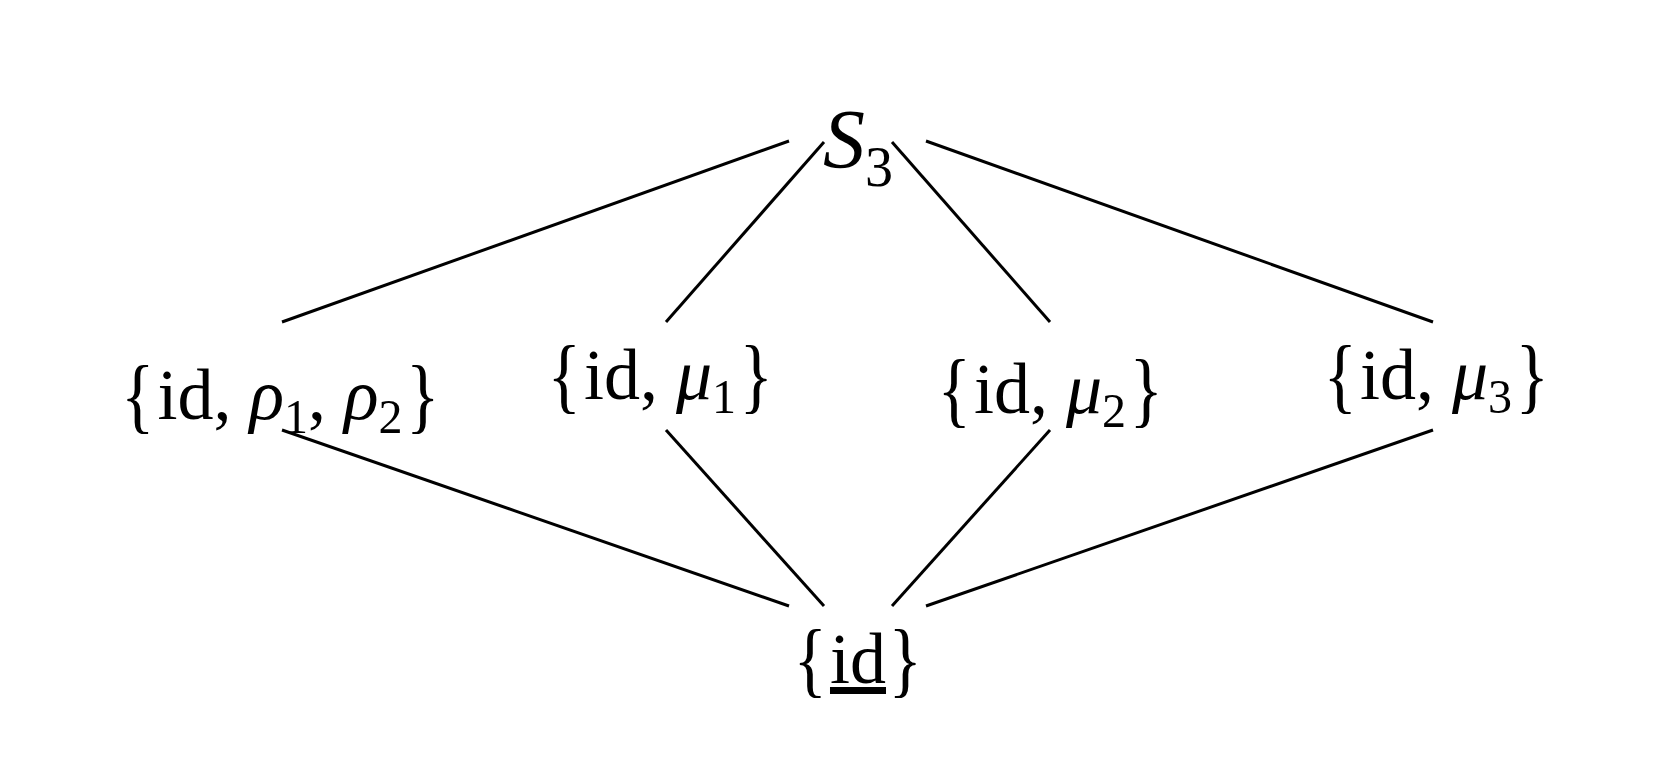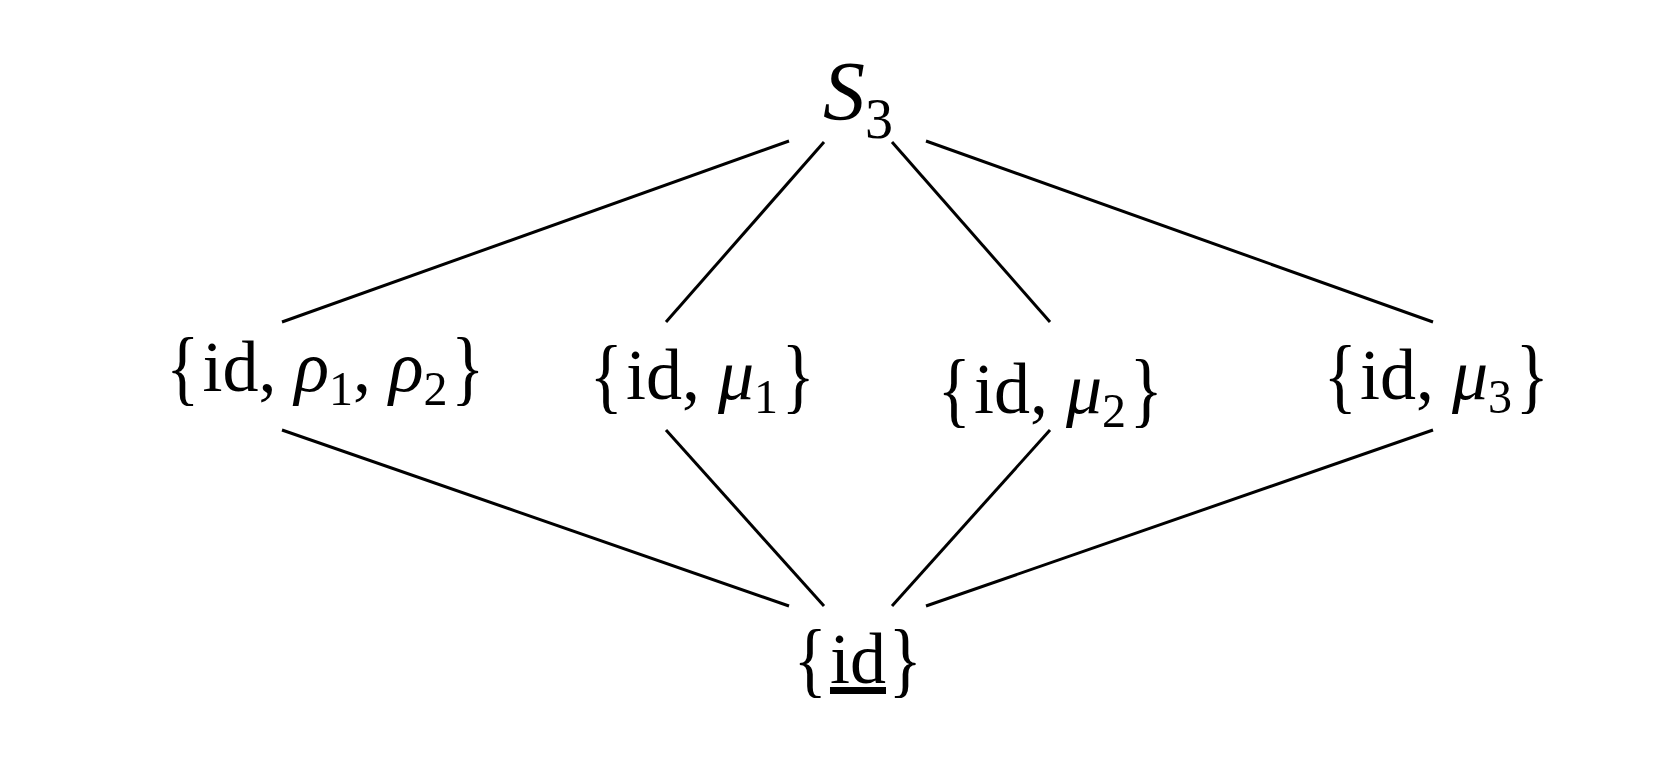--- a/index.html
+++ b/index.html
@@ -4,21 +4,21 @@
 <style>
   html, body { margin:0; padding:0; background:#ffffff; }
   body { width:1680px; height:758px; position:relative; overflow:hidden;
          font-family: "Liberation Serif", "DejaVu Serif", serif; color:#000; }
   svg.edges { position:absolute; left:0; top:0; width:1680px; height:758px; }
   .node { position:absolute; transform:translate(-50%,-50%); white-space:nowrap;
           font-size:72px; line-height:1; }
   .node .brace { font-size:82px; display:inline-block; transform:scaleX(0.85); vertical-align:-4px; }
   .node .it { font-style:italic; }
   .node sub { font-size:48px; font-style:normal; vertical-align:-14px; line-height:0; }
-  .top-node { font-size:84px; }
+  .top-node { font-size:84px;margin-top:48px; }
   .top-node sub { font-size:56px; vertical-align:-18px; }
 </style>
 </head>
 <body>
 
 <svg class="edges" viewBox="0 0 1680 758">
   <g stroke="#000" stroke-width="3" stroke-linecap="butt">
     <line x1="789" y1="141" x2="282" y2="322"></line>
     <line x1="824" y1="142" x2="666" y2="322"></line>
     <line x1="892" y1="142" x2="1050" y2="322"></line>
@@ -27,27 +27,27 @@
     <line x1="666" y1="430" x2="824" y2="606"></line>
     <line x1="1050" y1="430" x2="892" y2="606"></line>
     <line x1="1433" y1="430" x2="926" y2="606"></line>
   </g>
 </svg>
 
 <div class="node top-node" style="left:858px; top:92px;">
   <span class="it">S</span><sub>3</sub>
 </div>
 
-<div class="node" style="left:280px; top:368px;margin-left:45px;">
+<div class="node" style="left:280px; top:396px;">
   <span class="brace">{</span><span>id</span><span>,</span>
   <span class="it">ρ</span><sub>1</sub><span>,</span>
   <span class="it">ρ</span><sub>2</sub><span class="brace">}</span>
 </div>
 
-<div class="node" style="left:702px; top:376px;">
+<div class="node" style="left:660px; top:376px;">
   <span class="brace">{</span><span>id</span><span>,</span>
   <span class="it">μ</span><sub>1</sub><span class="brace">}</span>
 </div>
 
 <div class="node" style="left:1050px; top:390px;">
   <span class="brace">{</span><span>id</span><span>,</span>
   <span class="it">μ</span><sub>2</sub><span class="brace">}</span>
 </div>
 
 <div class="node" style="left:1436px; top:376px;text-align:center;">

